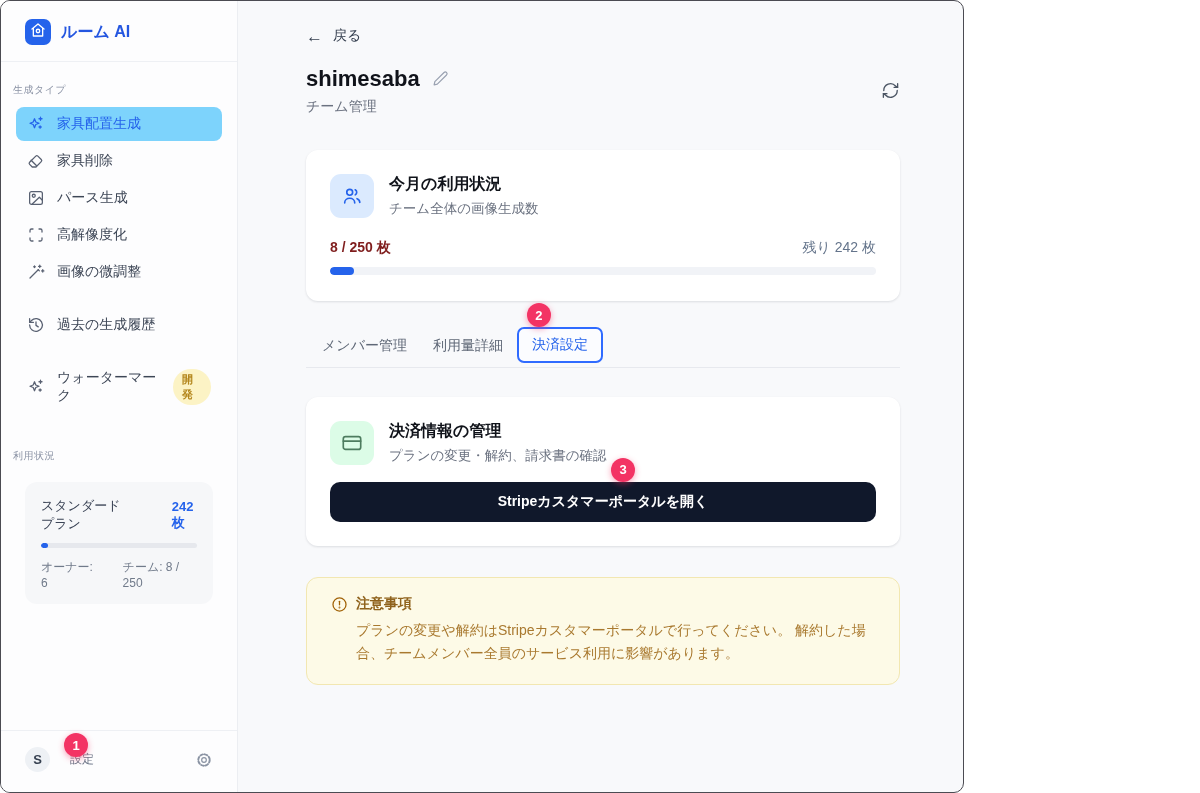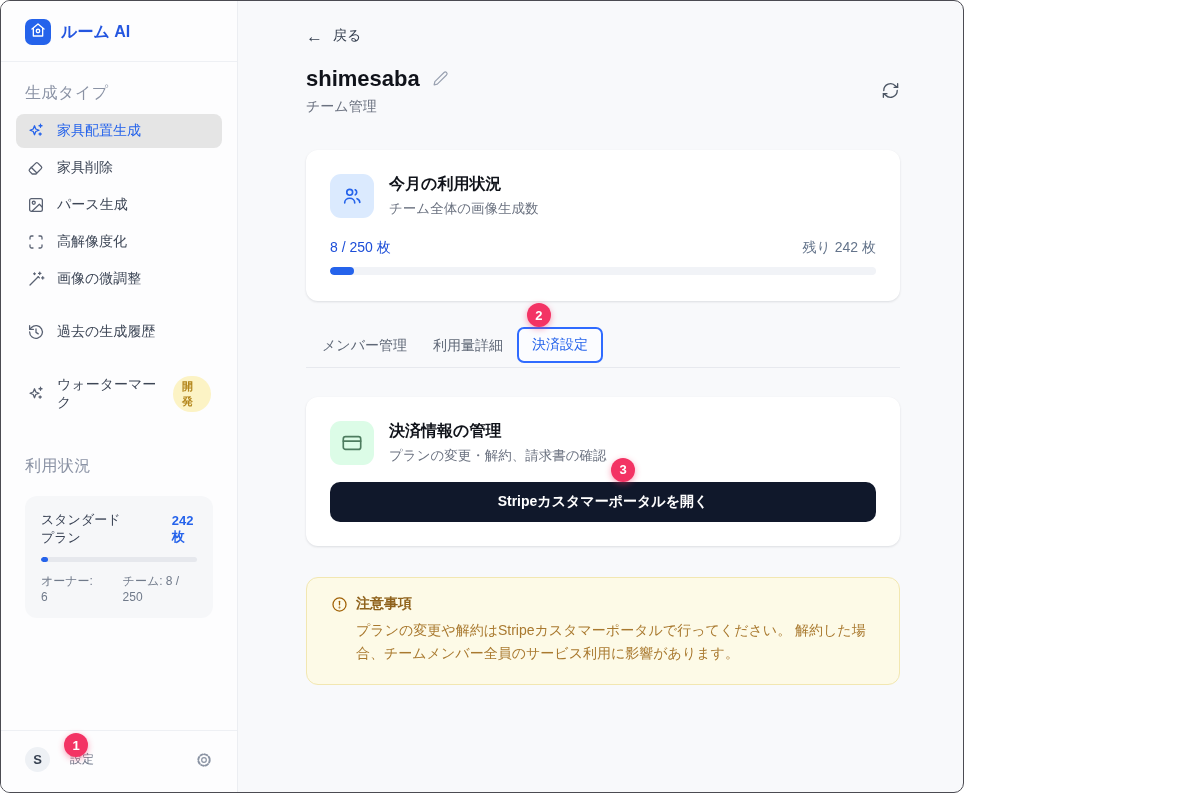--- a/index.html
+++ b/index.html
@@ -33,34 +33,34 @@
     border-bottom:1px solid #eef0f4;
   }
   .logo-mark {
     width:26px; height:26px; border-radius:7px;
     background:#2563eb; color:#ffffff;
     display:flex; align-items:center; justify-content:center;
   }
   .logo-text { font-size:16px; font-weight:700; color:#2456e0; }
 
   .nav-section-label {
-    font-size:16px; color:#8b93a5;
-    padding:0 24px; margin-top:21px; margin-bottom:10px;
+    font-size:10px; color:#8b93a5;
+    padding:0 12px; margin-top:21px; margin-bottom:10px;
     letter-spacing:.5px;
   }
   .nav { padding:0 15px; }
   .nav-item {
     display:flex; align-items:center; gap:12px;
     padding:8px 11px; margin-bottom:3px;
     border-radius:8px;
     font-size:14px; color:#3d4656;
     cursor:pointer;
   }
   .nav-item .icon { color:#596172; display:flex; }
-  .nav-item.active { background:#e5e5e5; color:#2563eb;align-items:flex-end; }
+  .nav-item.active { background:#7dd3fc; color:#2563eb;align-items:flex-end; }
   .nav-item.active .icon { color:#2563eb; }
   .nav-item.spaced { margin-top:19px; }
   .dev-badge {
     margin-left:auto;
     background:#fcf3c5; color:#b3861c;
     font-size:11px; font-weight:600;
     padding:3px 9px; border-radius:999px;
   }
 
   .plan-card {
@@ -141,21 +141,21 @@
   .icon-square {
     width:44px; height:44px; border-radius:11px;
     display:flex; align-items:center; justify-content:center;
   }
   .icon-square.blue { background:#dbeafe; color:#2563eb; }
   .icon-square.green { background:#dcfce7; color:#4d7c5f; }
   .card-title { font-size:16px; font-weight:700; color:#10131a; }
   .card-subtitle { font-size:13.5px; color:#6b7280; margin-top:5px; }
 
   .usage-stats { display:flex; justify-content:space-between; align-items:baseline; margin-top:21px; }
-  .usage-used { font-size:14px; font-weight:400; color:#1d4ed8; }
+  .usage-used { font-size:14px; font-weight:700; color:#7f1d1d; }
   .usage-remaining { font-size:14px; color:#64748b; }
   .usage-progress {
     margin-top:10px; margin-bottom:2px;
     height:8px; border-radius:999px; background:#f1f3f7; overflow:hidden;
   }
   .usage-progress .fill { height:100%; background:#2563eb; border-radius:999px; min-width:24px; }
 
   .tabs {
     margin-top:26px;
     display:flex; align-items:center;

